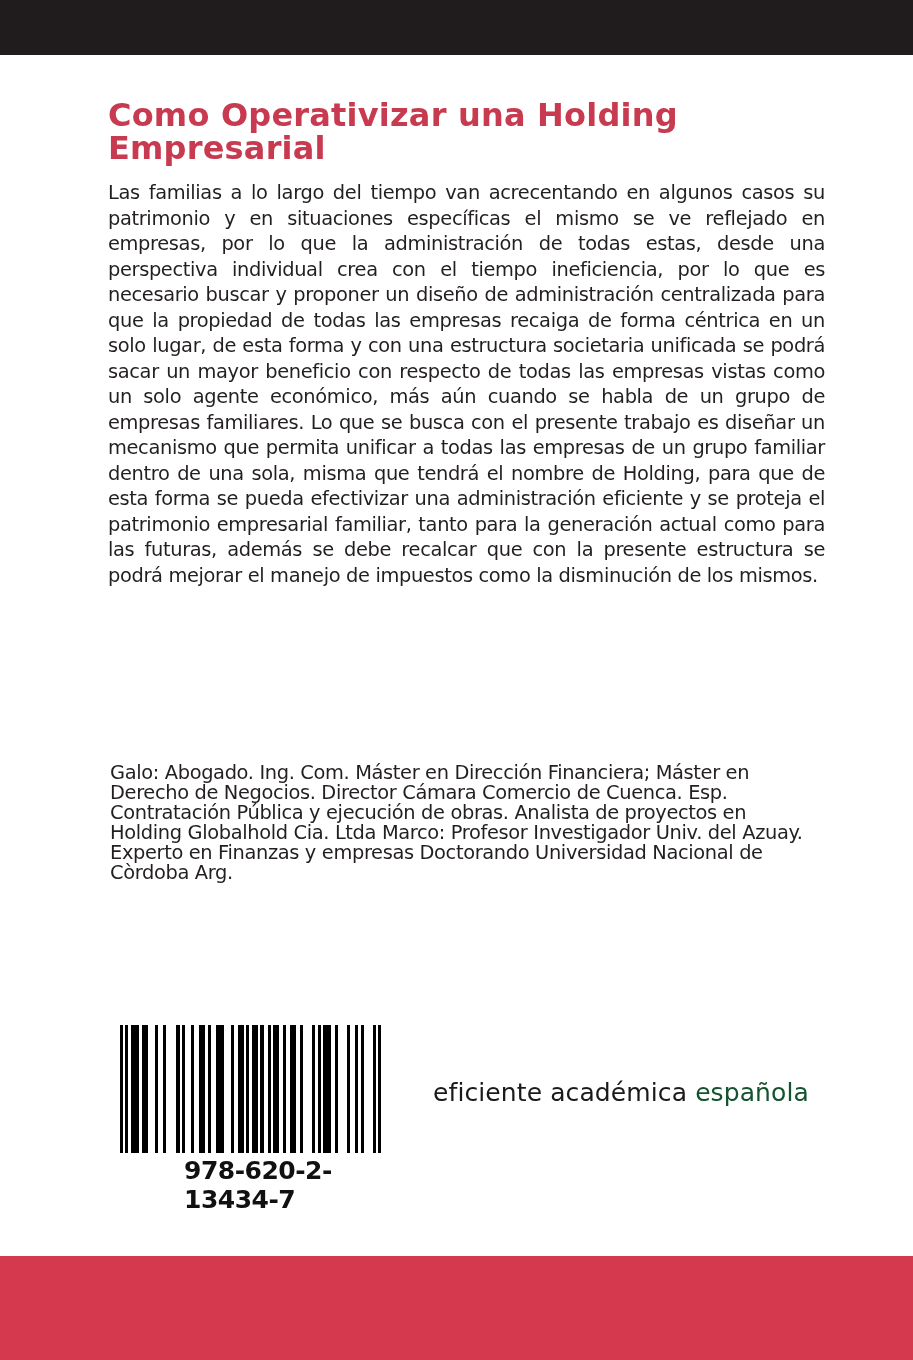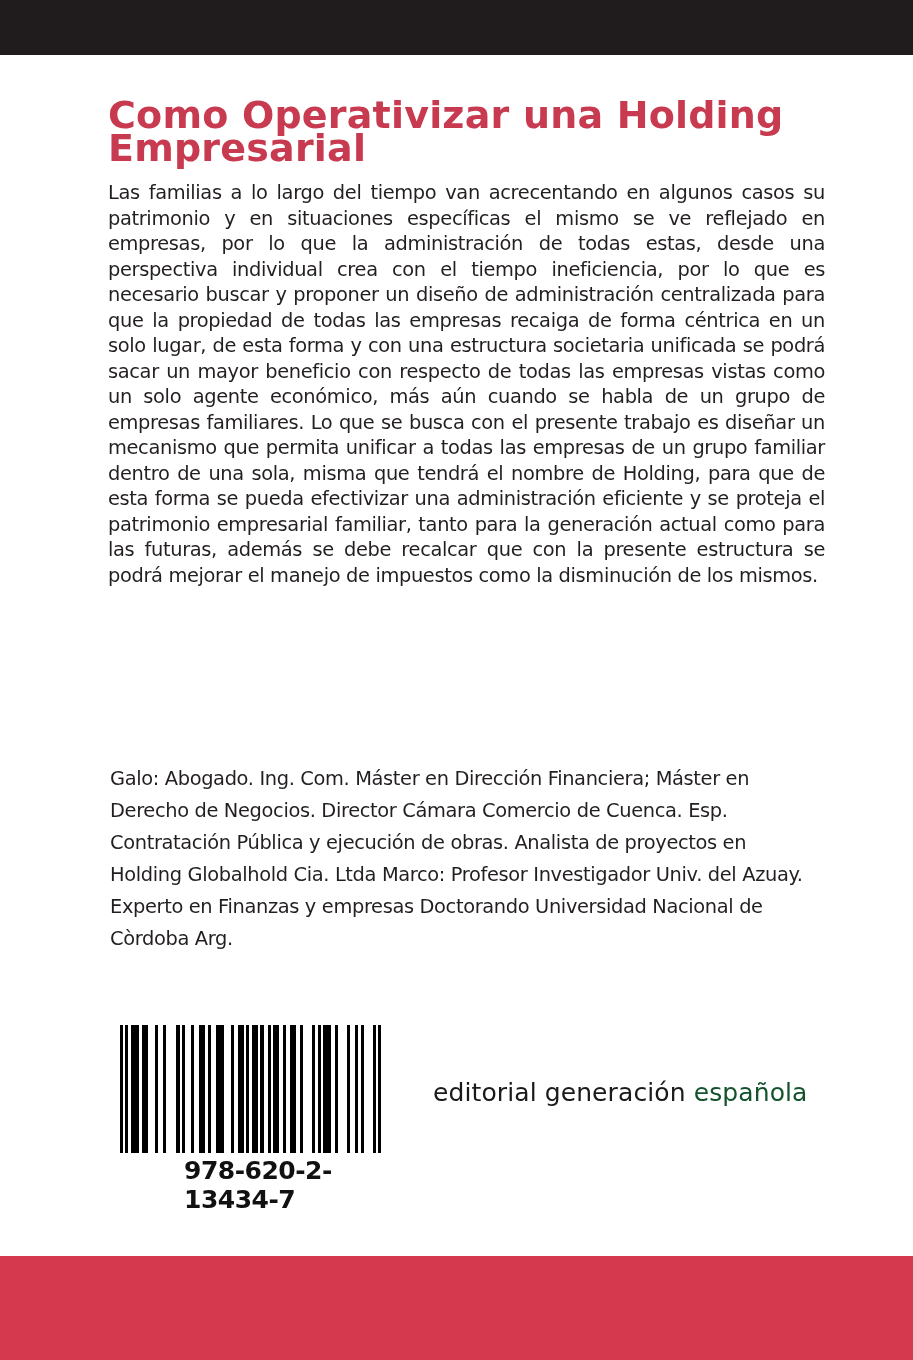--- a/index.html
+++ b/index.html
@@ -6,32 +6,32 @@
     body {
       width: 913px; height: 1360px; position: relative; overflow: hidden;
       background: #ffffff;
       font-family: "DejaVu Sans", sans-serif;
     }
     .top-band { position: absolute; left: 0; top: 0; width: 913px; height: 55px; background: #201c1e; }
     .bottom-band { position: absolute; left: 0; top: 1256px; width: 913px; height: 104px; background: #d5394e; }
     .title {
       position: absolute; left: 108px; top: 99px; width: 720px;
       color: #c83a4f; font-family: "DejaVu Sans", sans-serif; font-weight: bold;
-      font-size: 38px; line-height: 33px; margin: 0; letter-spacing: 0.2px;
+      font-size: 32px; line-height: 33px; margin: 0; letter-spacing: 0.2px;
     }
     .blurb {
       position: absolute; left: 108px; top: 180px; width: 717px;
       color: #231f20; font-family: "DejaVu Sans", sans-serif;
       font-size: 19.4px; line-height: 25.5px; text-align: justify; margin: 0;
       letter-spacing: -0.35px;
     }
     .bio {
       position: absolute; left: 110px; top: 763px; width: 700px;
       color: #231f20; font-family: "DejaVu Sans", sans-serif;
-      font-size: 19.4px; line-height: 32px; margin: 0; letter-spacing: -0.35px;
+      font-size: 19.4px; line-height: 20px; margin: 0; letter-spacing: -0.35px;
     }
     .barcode { position: absolute; left: 118px; top: 1025px; width: 265px; height: 128px; }
     .isbn {
       position: absolute; left: 140px; top: 1156px; width: 240px;
       font-family: "DejaVu Sans", sans-serif; font-size: 25px; font-weight: 600;
       color: #111; letter-spacing: -0.5px; margin-left: 44px;
     }
     .publisher {
       position: absolute; left: 433px; top: 1078px;
       font-family: "DejaVu Sans", sans-serif; font-size: 25px; color: #1a1a1a;
@@ -81,15 +81,15 @@
     <rect x="229" y="0" width="3" height="128"></rect>
     <rect x="237" y="0" width="3" height="128"></rect>
     <rect x="243" y="0" width="3" height="128"></rect>
     <rect x="255" y="0" width="3" height="128"></rect>
     <rect x="260" y="0" width="3" height="128"></rect>
   </g>
 </svg>
 
 <div class="isbn">978-620-2-13434-7</div>
 
-<div class="publisher"><span>editorial generación </span><span class="accent">española</span></div>
+<div class="publisher"><span>eficiente académica </span><span class="accent">española</span></div>
 
 <div class="bottom-band"></div>
 
 </body></html>

